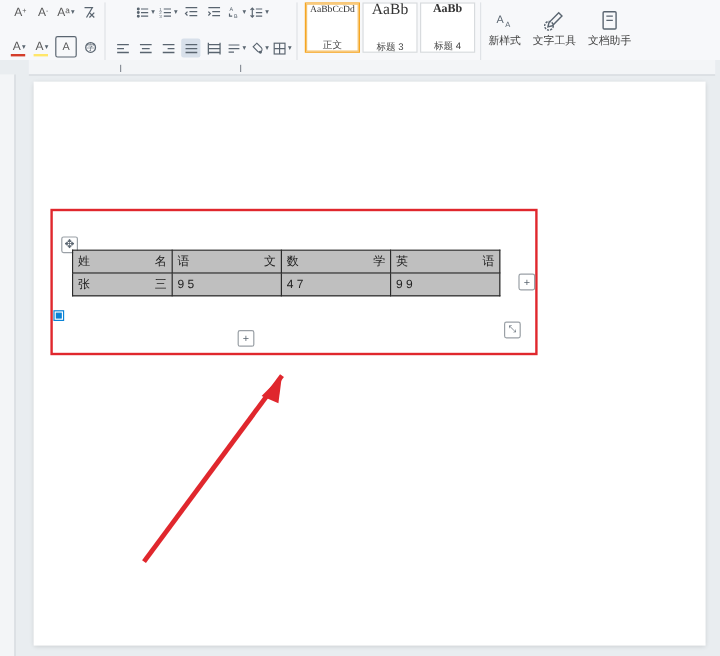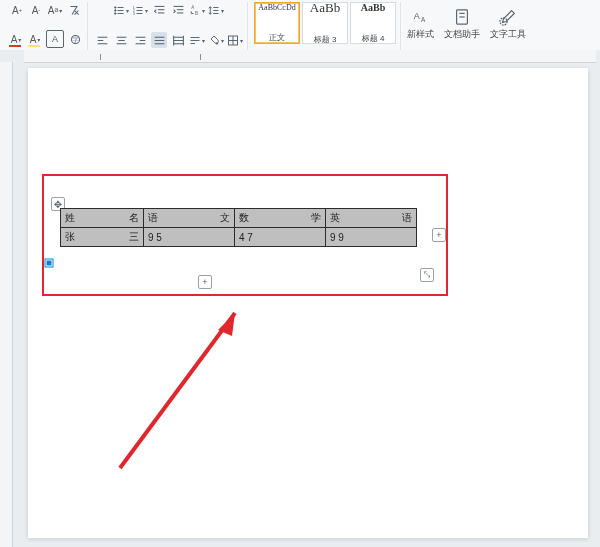--- a/index.html
+++ b/index.html
@@ -323,32 +323,32 @@
 
   <div class="big-btn">
     <svg viewBox="0 0 20 20">
         <text x="2" y="12" font-size="10" fill="#5a6570" stroke="none">A</text>
         <text x="10" y="16" font-size="7" fill="#5a6570" stroke="none">A</text>
       </svg>
     <span>新样式</span>
   </div>
   <div class="big-btn">
     <svg viewBox="0 0 20 20">
+        <path d="M14 3l3 3-9 9-4 1 1-4z"></path>
+        <circle cx="5" cy="15" r="4" stroke-dasharray="2 1"></circle>
+      </svg>
+    <span>文字工具</span>
+  </div>
+  <div class="big-btn">
+    <svg viewBox="0 0 20 20">
         <rect x="4" y="2" width="12" height="16" rx="1"></rect>
         <line x1="7" y1="6" x2="13" y2="6"></line>
         <line x1="7" y1="10" x2="13" y2="10"></line>
       </svg>
     <span>文档助手</span>
-  </div>
-  <div class="big-btn">
-    <svg viewBox="0 0 20 20">
-        <path d="M14 3l3 3-9 9-4 1 1-4z"></path>
-        <circle cx="5" cy="15" r="4" stroke-dasharray="2 1"></circle>
-      </svg>
-    <span>文字工具</span>
   </div>
 
 </div>
 
 <div class="stage">
   <div class="ruler-top">
     <div class="ruler-tick" style="left:76px"></div>
     <div class="ruler-tick" style="left:176px"></div>
   </div>
   <div class="ruler-left"></div>

